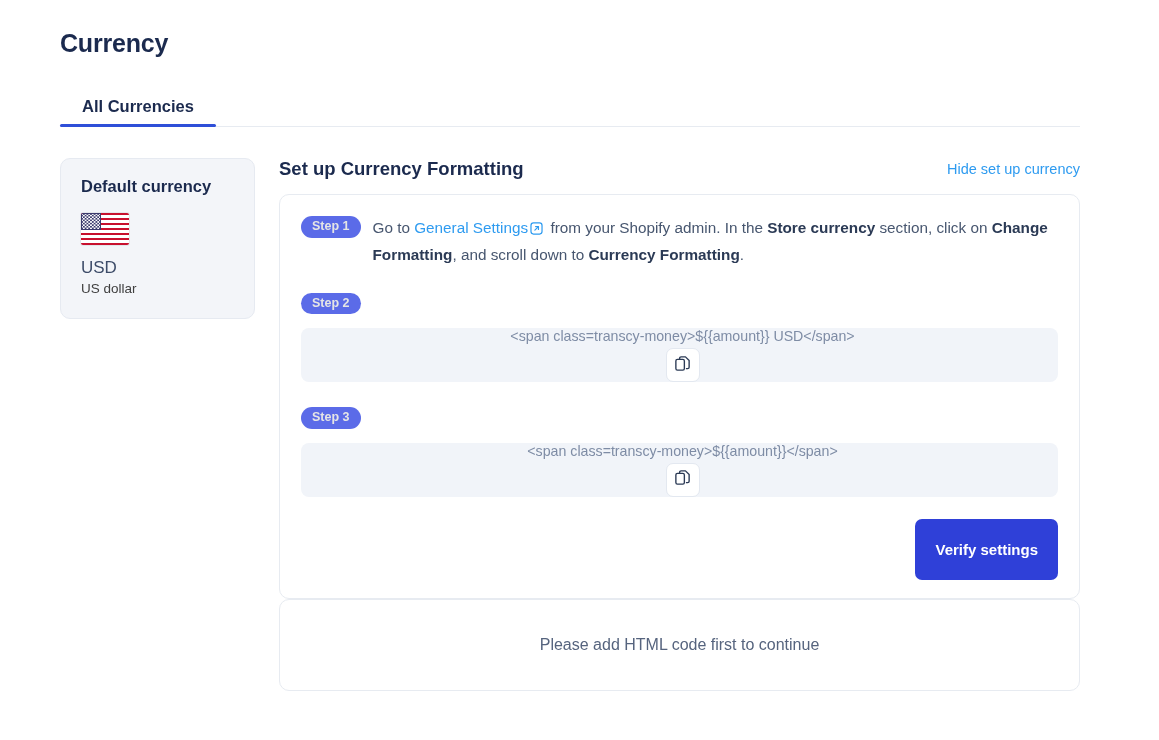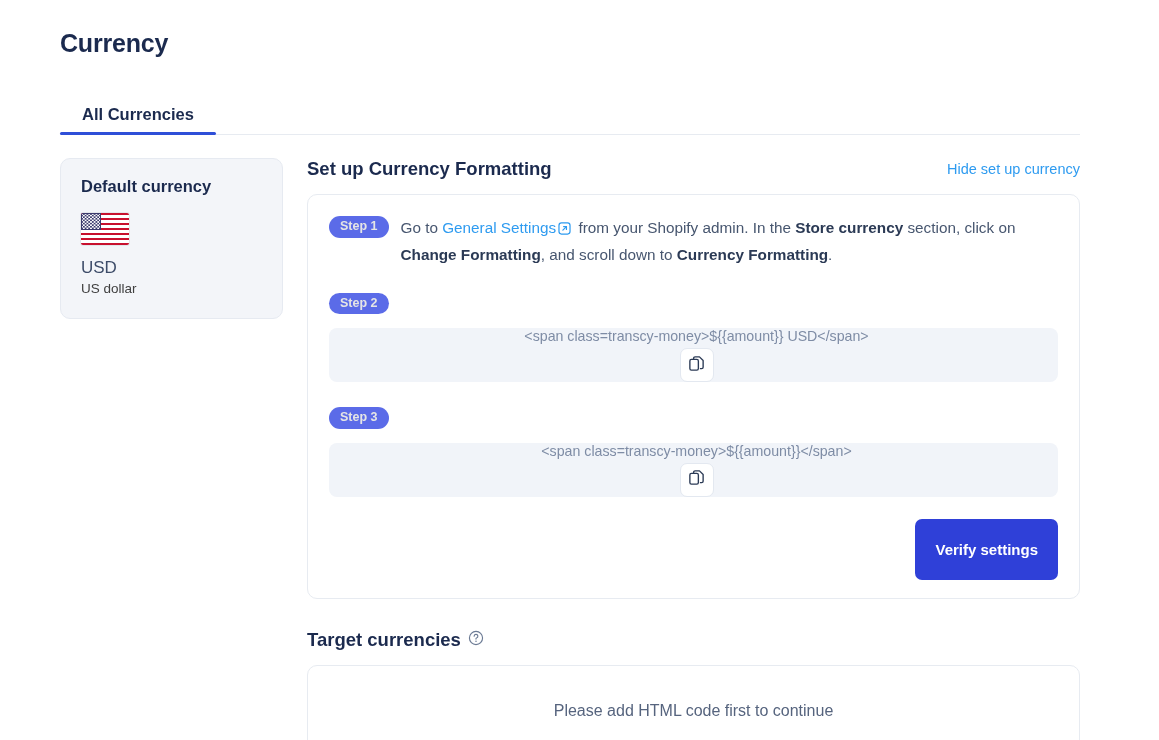--- a/index.html
+++ b/index.html
@@ -14,21 +14,21 @@
 
   
   .page-title {
     position: absolute; left: 60px; top: 29px;
     font-size: 25px; font-weight: 700; color: #1b2a4e;
     letter-spacing: -0.2px;
   }
 
   
   .tabs {
-    position: absolute; left: 60px; top: 94px; width: 1020px;
+    position: absolute; left: 60px; top: 86px; width: 1020px;
     display: flex; align-items: flex-end; gap: 0;
     border-bottom: 1px solid #e7ebf1;
     height: 41px;
   }
   .tab {
     font-size: 16.5px; padding: 0 22px 12px 22px;
     cursor: pointer; position: relative; line-height: 1;
   }
   .tab.active { color: #1b2a4e; font-weight: 600; }
   .tab.inactive { color: #aeb8c9; font-weight: 500; }
@@ -36,21 +36,21 @@
     content: ""; position: absolute; left: 0; right: 0; bottom: -1px;
     height: 3px; background: #2f4fd8; border-radius: 2px;
   }
 
   
   .content { position: absolute; left: 60px; top: 158px; width: 1020px; }
   .row { display: flex; align-items: flex-start; gap: 24px; }
 
   
   .side-card {
-    width: 223px; background: #f3f5f9;
+    width: 195px; background: #f3f5f9;
     border: 1px solid #e6eaf1; border-radius: 10px;
     padding: 18px 20px 22px 20px;
   }
   .side-card h3 {
     margin: 0 0 17px 0; font-size: 16.5px; font-weight: 700; color: #1b2a4e;
   }
   .flag {
     width: 48px; height: 32px; border-radius: 2px;
     position: relative; overflow: hidden; box-shadow: 0 0 0 1px rgba(0,0,0,.06);
     background:
@@ -213,30 +213,20 @@
                 </svg>
               </span>
             </span>
           </div>
 
           <div class="panel-footer">
             <button class="verify-btn">Verify settings</button>
           </div>
         </div>
 
-        <div class="target-head">
-          <h2>Target currencies</h2>
-          <span class="help-icon">
-            <svg width="16" height="16" viewBox="0 0 18 18" fill="none">
-              <circle cx="9" cy="9" r="7.4" stroke="#6b7a94" stroke-width="1.3"></circle>
-              <path d="M6.9 7a2.1 2.1 0 1 1 2.6 2.05c-.45.12-.52.5-.52.85v.35" stroke="#6b7a94" stroke-width="1.3" stroke-linecap="round"></path>
-              <circle cx="9" cy="12.6" r="0.85" fill="#6b7a94"></circle>
-            </svg>
-          </span>
-        </div>
         <div class="empty-box">
           <span class="empty-text">Please add HTML code first to continue</span>
         </div>
 
       </div>
     </div>
   </div>
 </div>
 
 </body></html>

